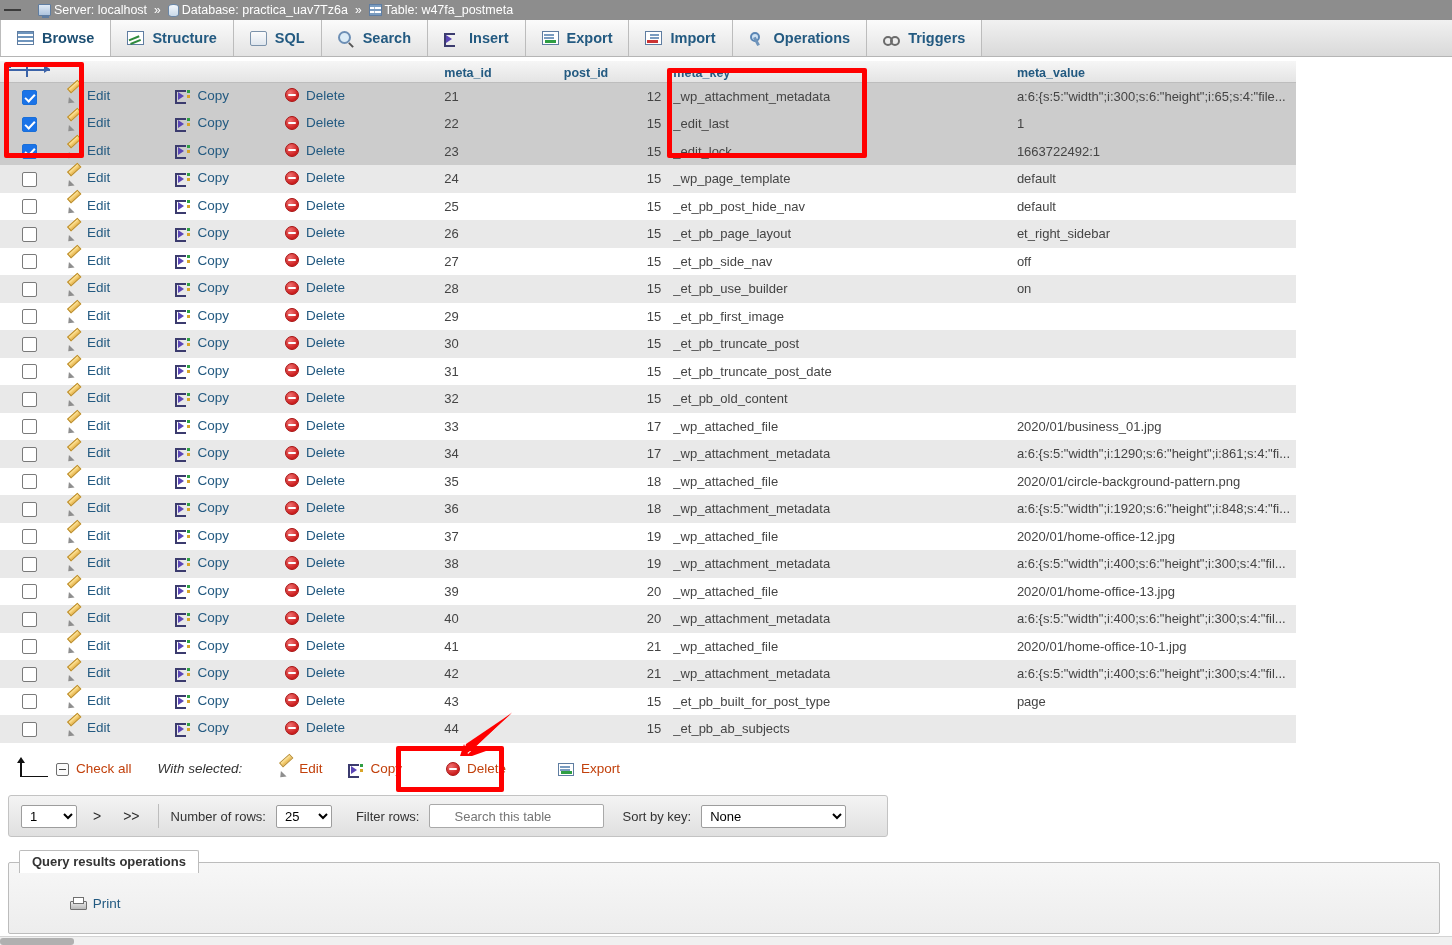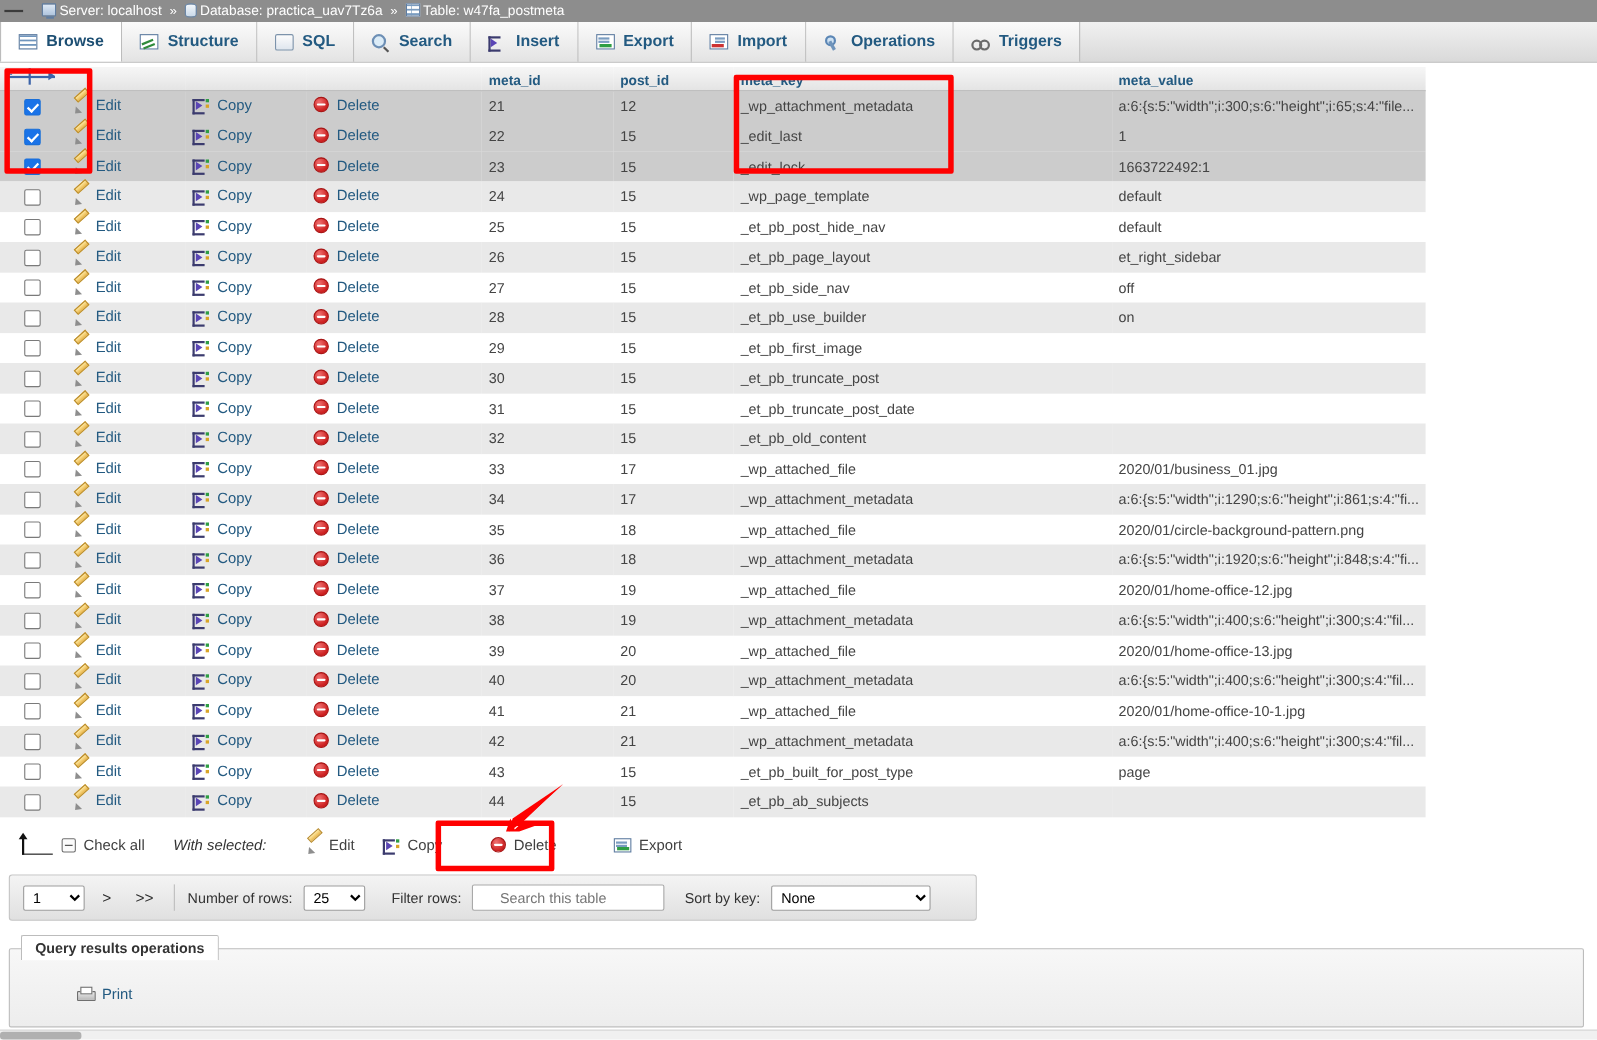--- a/index.html
+++ b/index.html
@@ -26,21 +26,21 @@
     width: 38px; height: 20px;
     background: #8d8d8d;
     position: relative;
     flex: 0 0 38px;
   }
   .bc-handle::after {
     content: ""; position: absolute; left: 4px; top: 9px;
     width: 17px; height: 2px; background: #3b3b3b;
   }
   .bc-items { display: flex; align-items: center; gap: 0px; white-space: nowrap; }
-  .bc-item { display: inline-flex; align-items: flex-start; color: #ffffff; }
+  .bc-item { display: inline-flex; align-items: center; color: #ffffff; }
   .bc-sep { padding: 0 7px; color: #ffffff; font-size: 12px; }
   .ico { display: inline-block; vertical-align: middle; }
 
   
   .ico-server {
     width: 13px; height: 12px; margin-right: 3px; position: relative;
     background: linear-gradient(#dfe9f5,#aec4dd);
     border: 1px solid #5f7da1; border-radius: 1px;
   }
   .ico-server::after{content:"";position:absolute;left:3px;bottom:-3px;width:7px;height:2px;background:#5f7da1;}
@@ -113,21 +113,21 @@
   }
   tr.odd  td { background: #ffffff; }
   tr.even td { background: #e9e9e9; }
   tr.sel  td { background: #cccccc; }
 
   .col-cb   { width: 60px; text-align: center; }
   .col-edit { width: 110px; }
   .col-copy { width: 110px; }
   .col-del  { width: 160px; }
   .col-id   { width: 120px; }
-  .col-pid  { width: 110px; }
+  .col-pid  { width: 110px; text-align: right; }
   .col-key  { width: 345px; }
   .col-val  { width: auto; }
 
   .rowlink {
     color: #235a81;
     text-decoration: none;
     display: inline-flex; align-items: center; gap: 7px;
     cursor: pointer;
     font-size: 13.5px;
   }
@@ -209,22 +209,22 @@
   }
   .arrow-up {
     width: 44px; height: 22px; position: relative; margin-left: 12px; flex: 0 0 44px;
   }
   .arrow-up::before{content:"";position:absolute;left:8px;top:2px;width:1.5px;height:18px;background:#111;}
   .arrow-up::after{content:"";position:absolute;left:8px;bottom:2px;width:28px;height:1.5px;background:#111;}
   .arrow-up i{position:absolute;left:4.5px;top:0;width:0;height:0;
     border-left:4px solid transparent;border-right:4px solid transparent;border-bottom:6px solid #111;}
 
   .ws-link {
-    display: inline-flex; align-items: center; gap: 7px;
-    color: #404040; cursor: pointer; margin-right: 26px; white-space: nowrap;
+    display: inline-flex; align-items: flex-end; gap: 7px;
+    color: #c2410c; cursor: pointer; margin-right: 26px; white-space: nowrap;
   }
   .ws-label { color: #333333; font-style: italic; margin-right: 36px; white-space: nowrap; }
   .minus-box {
     width: 13px; height: 13px; border: 1px solid #6f6f6f; border-radius: 2px;
     background: #fbfbfb; position: relative; flex: 0 0 13px;
   }
   .minus-box::after{content:"";position:absolute;left:2px;top:5px;width:7px;height:1.5px;background:#444;}
 
   
   .pagebar {

